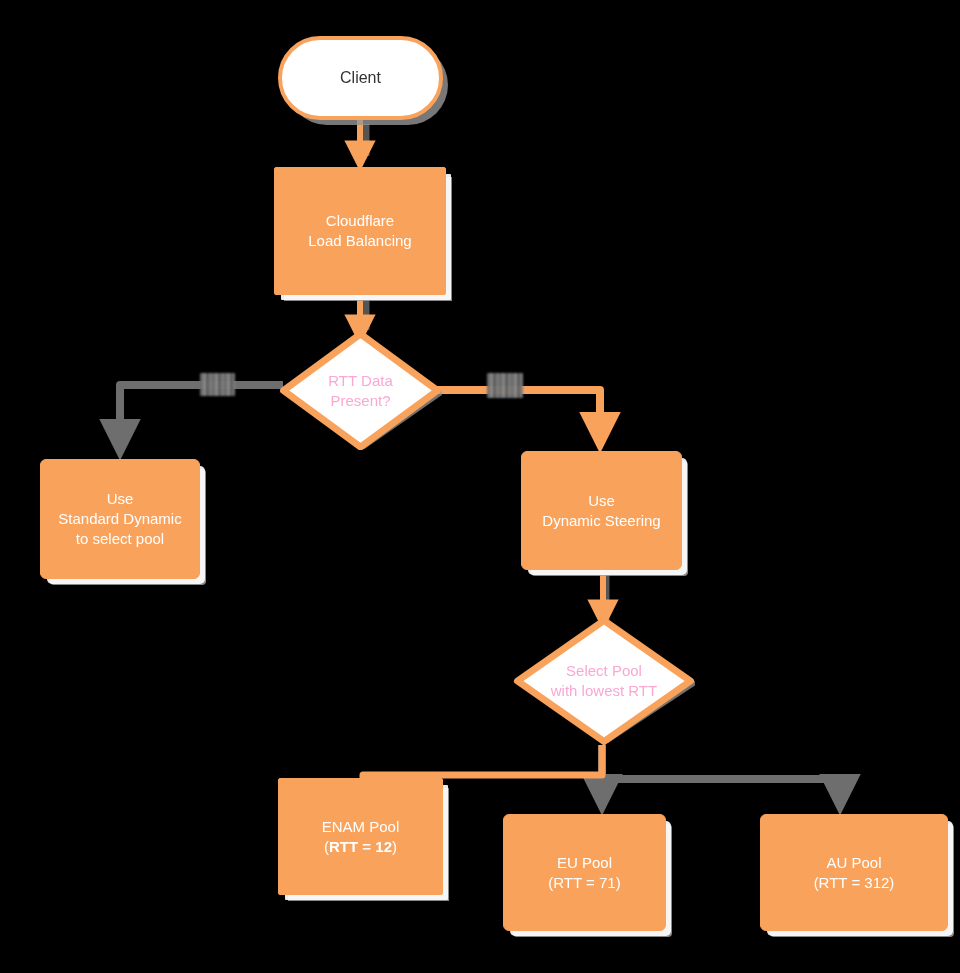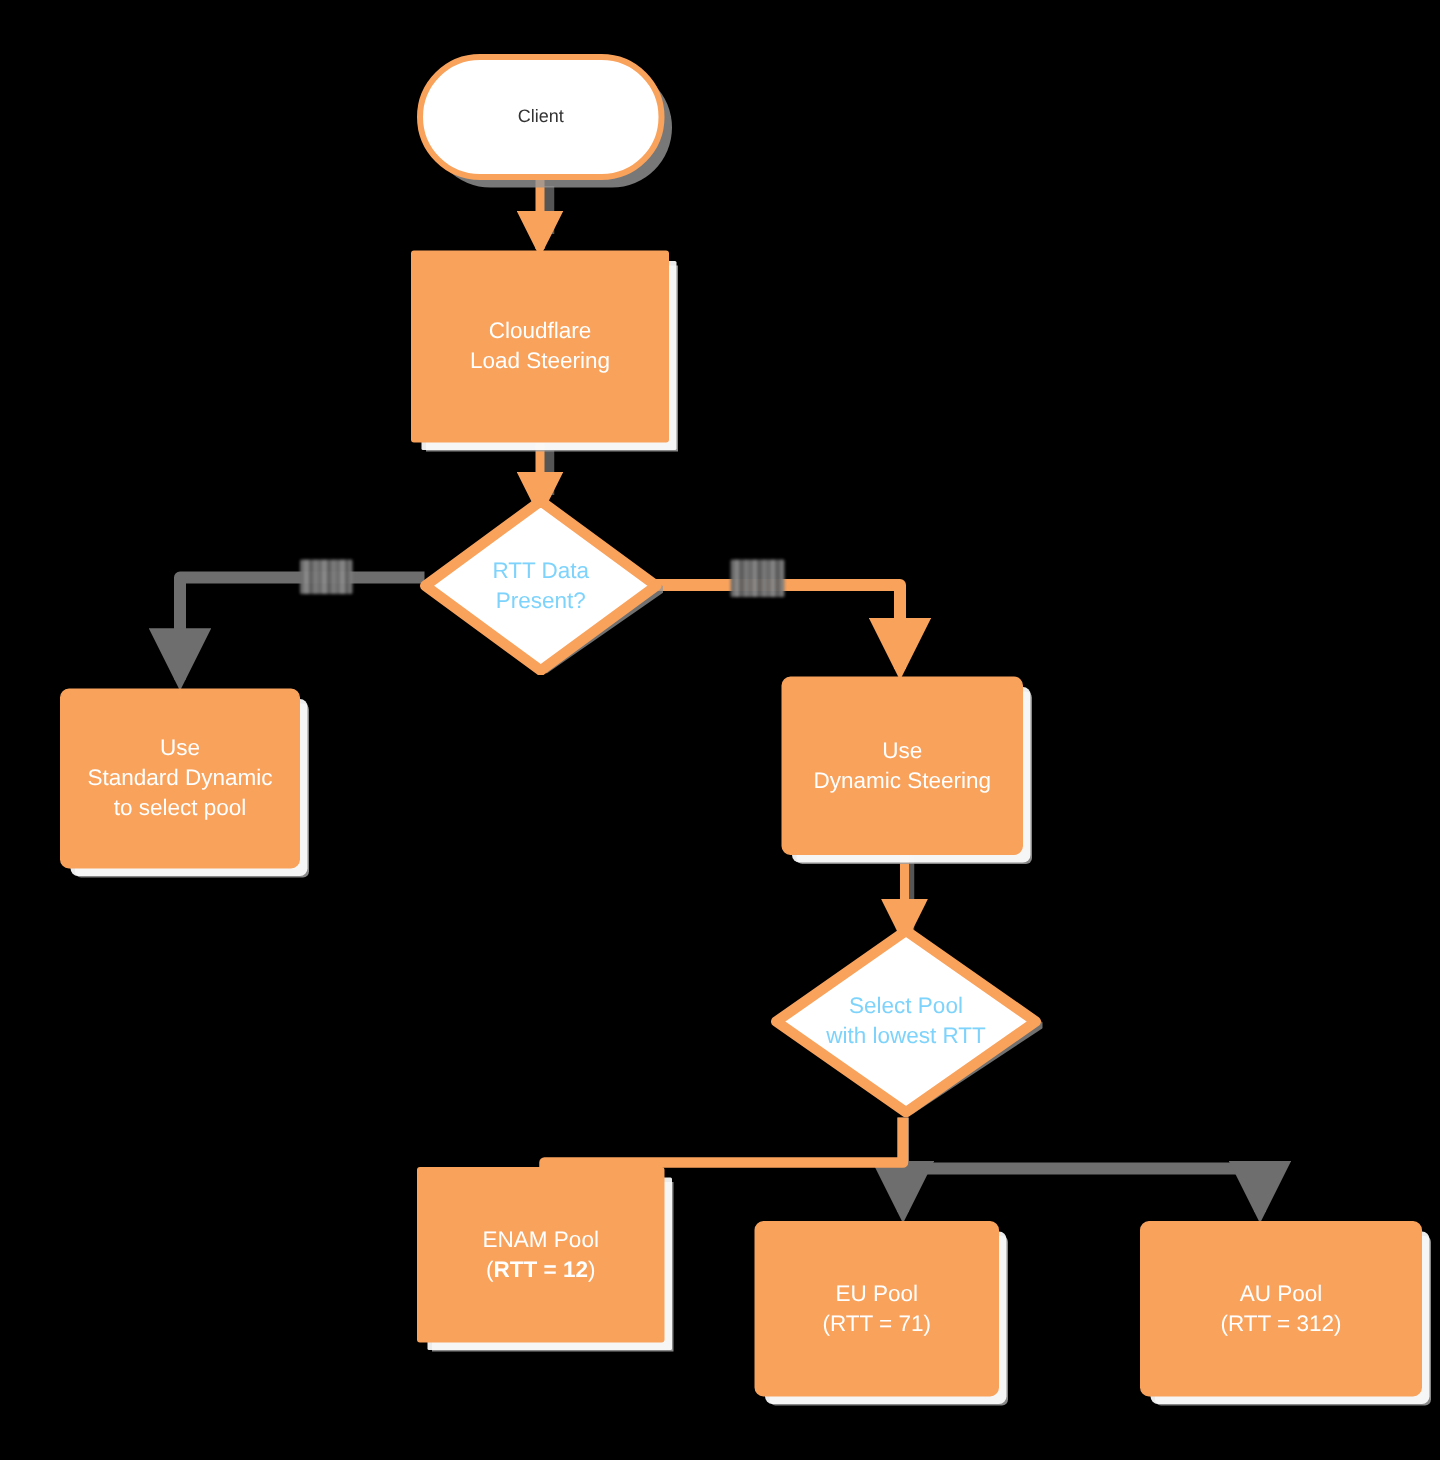--- a/index.html
+++ b/index.html
@@ -43,42 +43,42 @@
                 8px 8px 0 -2px rgba(160,160,160,0.85);
     text-align: center;
   }
   .proc.sharp { border-radius: 2px; }
   
   .stadium {
     background: #FFFFFF;
     border: 4px solid #F9A25C;
     border-radius: 48px;
     color: #333333;
-    font-size: 12px;
+    font-size: 16px;
     box-shadow: 7px 7px 0 -2px rgba(150,150,150,0.8);
   }
   
   .diamond-wrap {
     position: absolute;
     z-index: 5;
   }
   .diamond-shape {
     position: absolute;
     left: 0; top: 0;
     width: 100%; height: 100%;
   }
   .diamond-label {
     position: absolute;
     left: 0; top: 0;
     width: 100%; height: 100%;
     display: flex;
     align-items: center;
     justify-content: center;
     text-align: center;
-    color: #7dd3fc;
+    color: #f9a8d4;
     font-size: 15px;
     line-height: 1.32;
     pointer-events: none;
   }
   .nl { display: block; }
   .b { font-weight: bold; }
   
   .edge-label {
     position: absolute;
     z-index: 7;
@@ -133,21 +133,21 @@
   <div class="edge-label" style="left:200px; top:373px; width:35px; height:23px;"></div>
   <div class="edge-label" style="left:487px; top:373px; width:36px; height:25px;"></div>
 
   <div class="node stadium" style="left:278px; top:36px; width:165px; height:84px;">
     <span>Client</span>
   </div>
 
   <div class="node proc sharp" style="left:274px; top:167px; width:172px; height:128px;">
     <span>
       <span class="nl">Cloudflare</span>
-      <span class="nl">Load Steering</span>
+      <span class="nl">Load Balancing</span>
     </span>
   </div>
 
   <div class="diamond-wrap" style="left:279px; top:331px; width:163px; height:119px;">
     <svg class="diamond-shape" viewBox="0 0 163 119" xmlns="http://www.w3.org/2000/svg">
       <polygon points="85.5,6 166,62 85.5,118 5,62" fill="rgba(150,150,150,0.75)"></polygon>
       <polygon points="81.5,3 158.5,59.5 81.5,116 4.5,59.5" fill="#FFFFFF" stroke="#F9A25C" stroke-width="7" stroke-linejoin="round"></polygon>
     </svg>
     <div class="diamond-label">
       <span>

